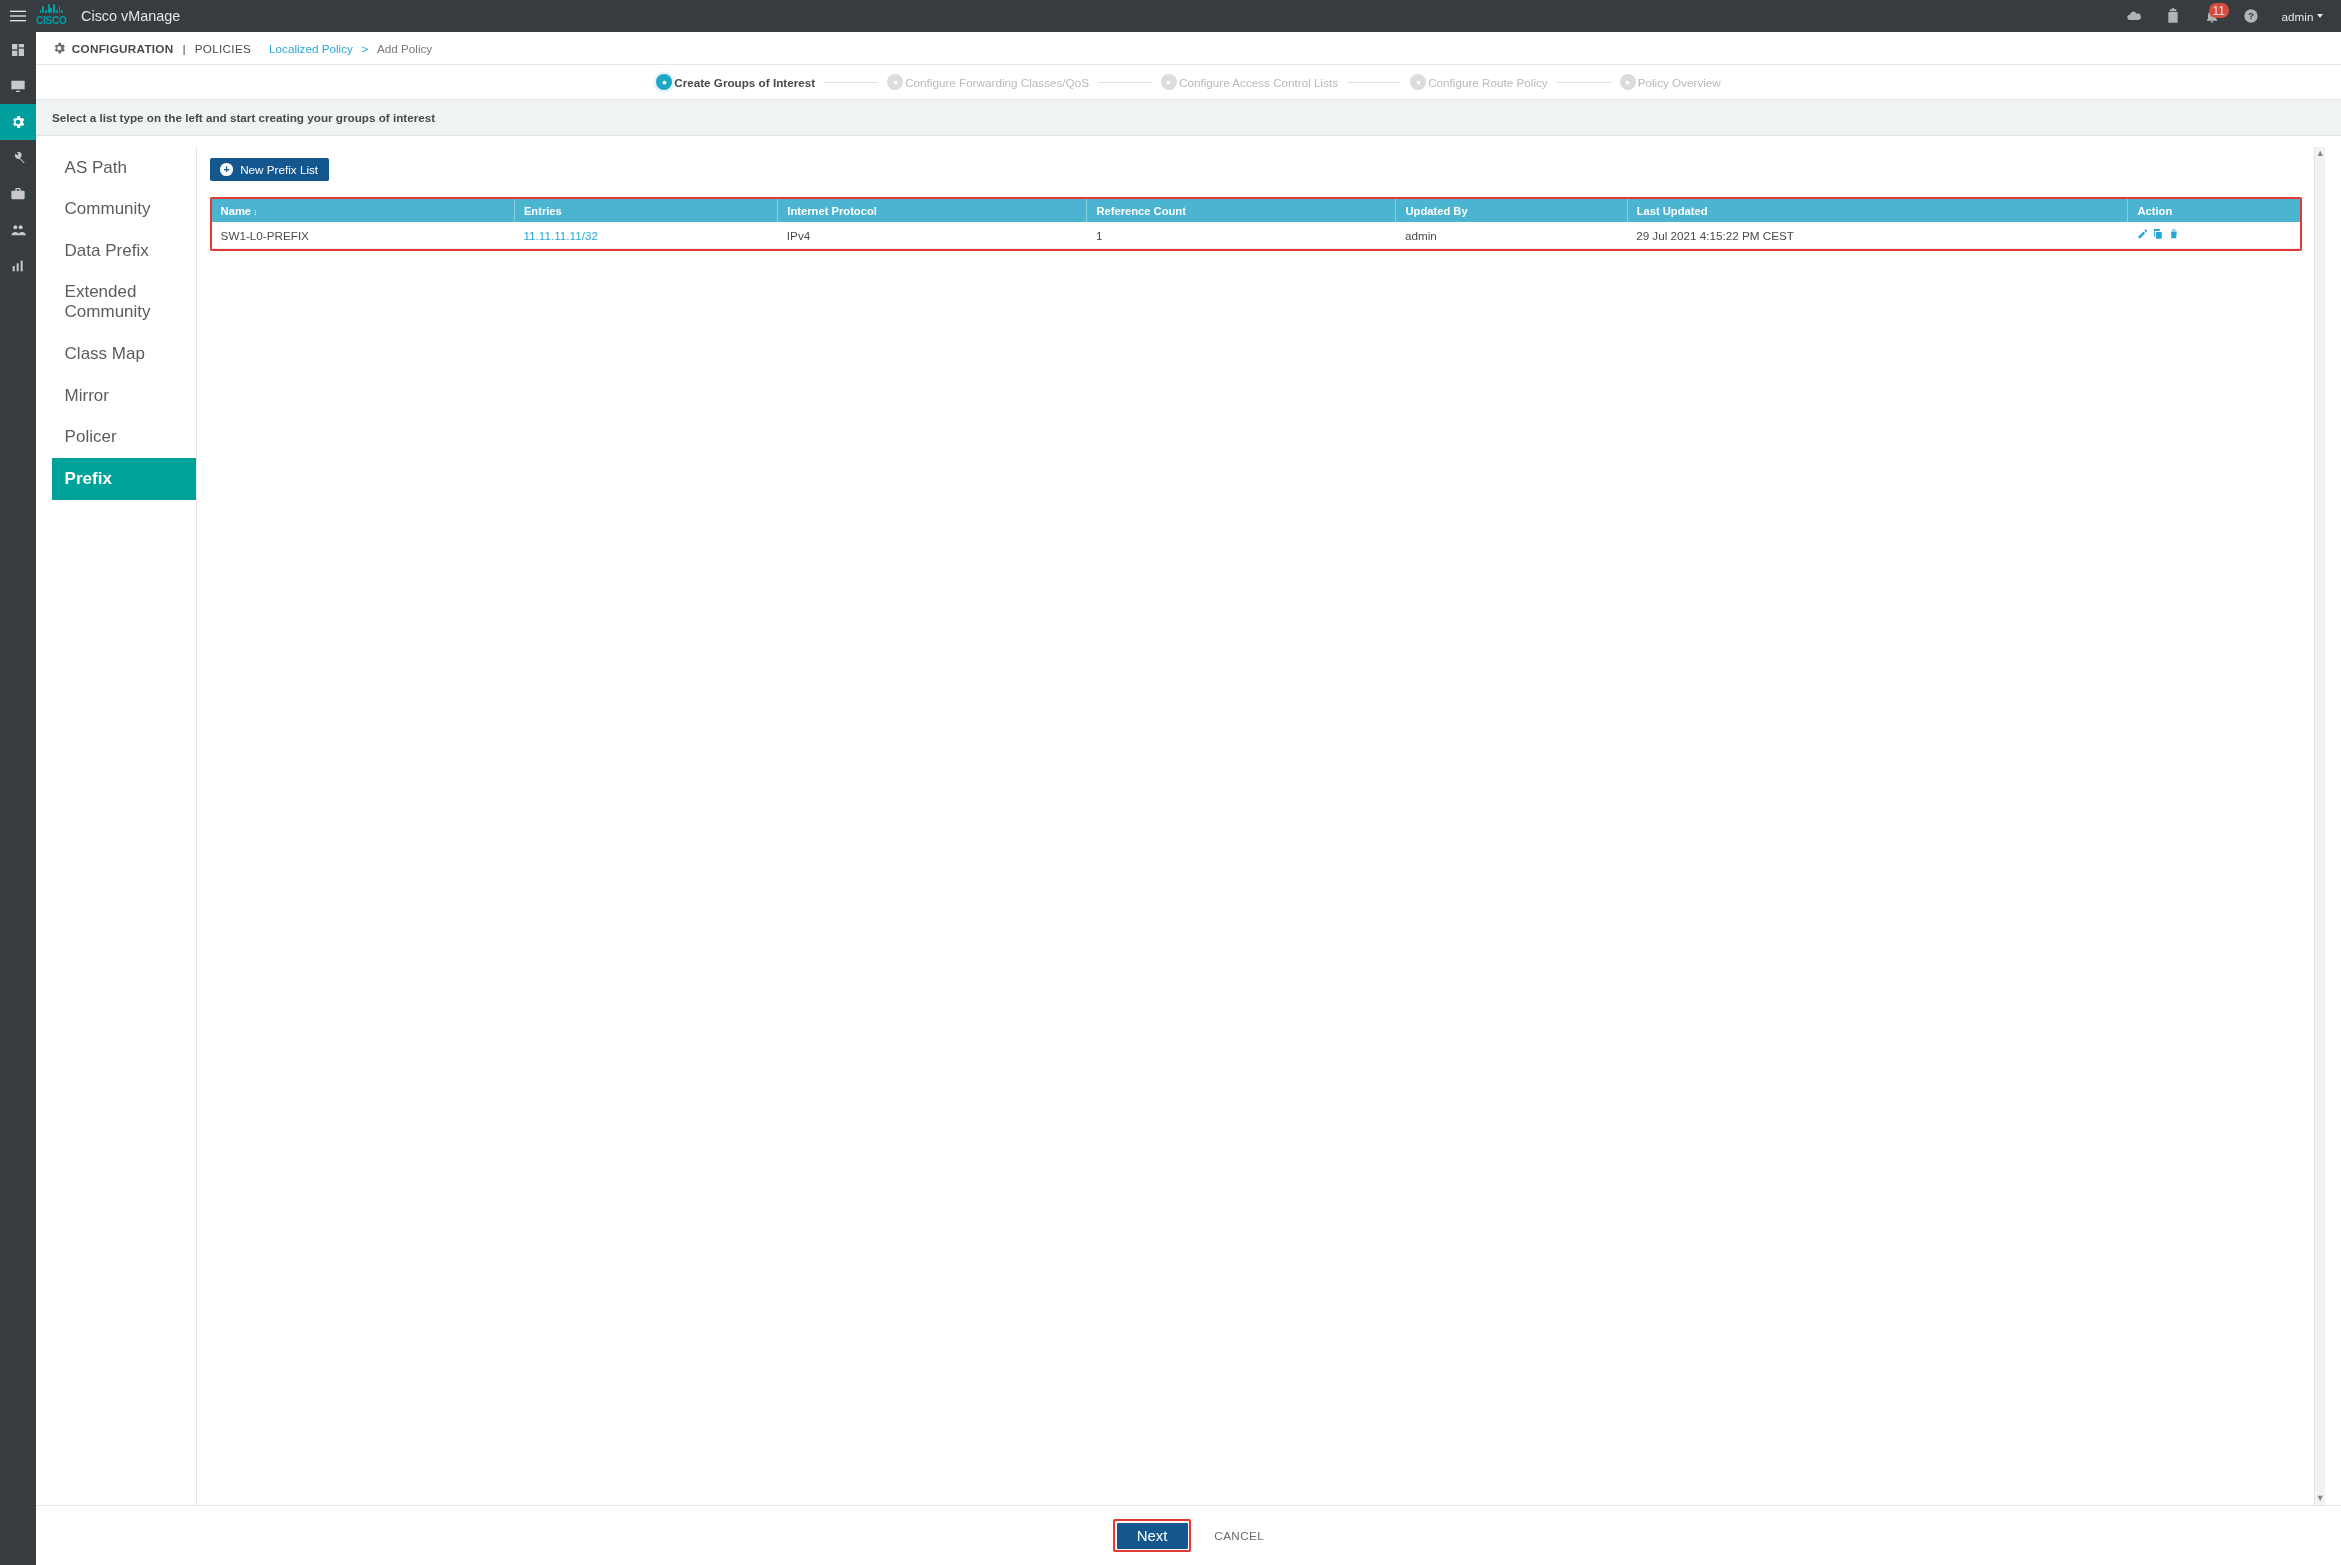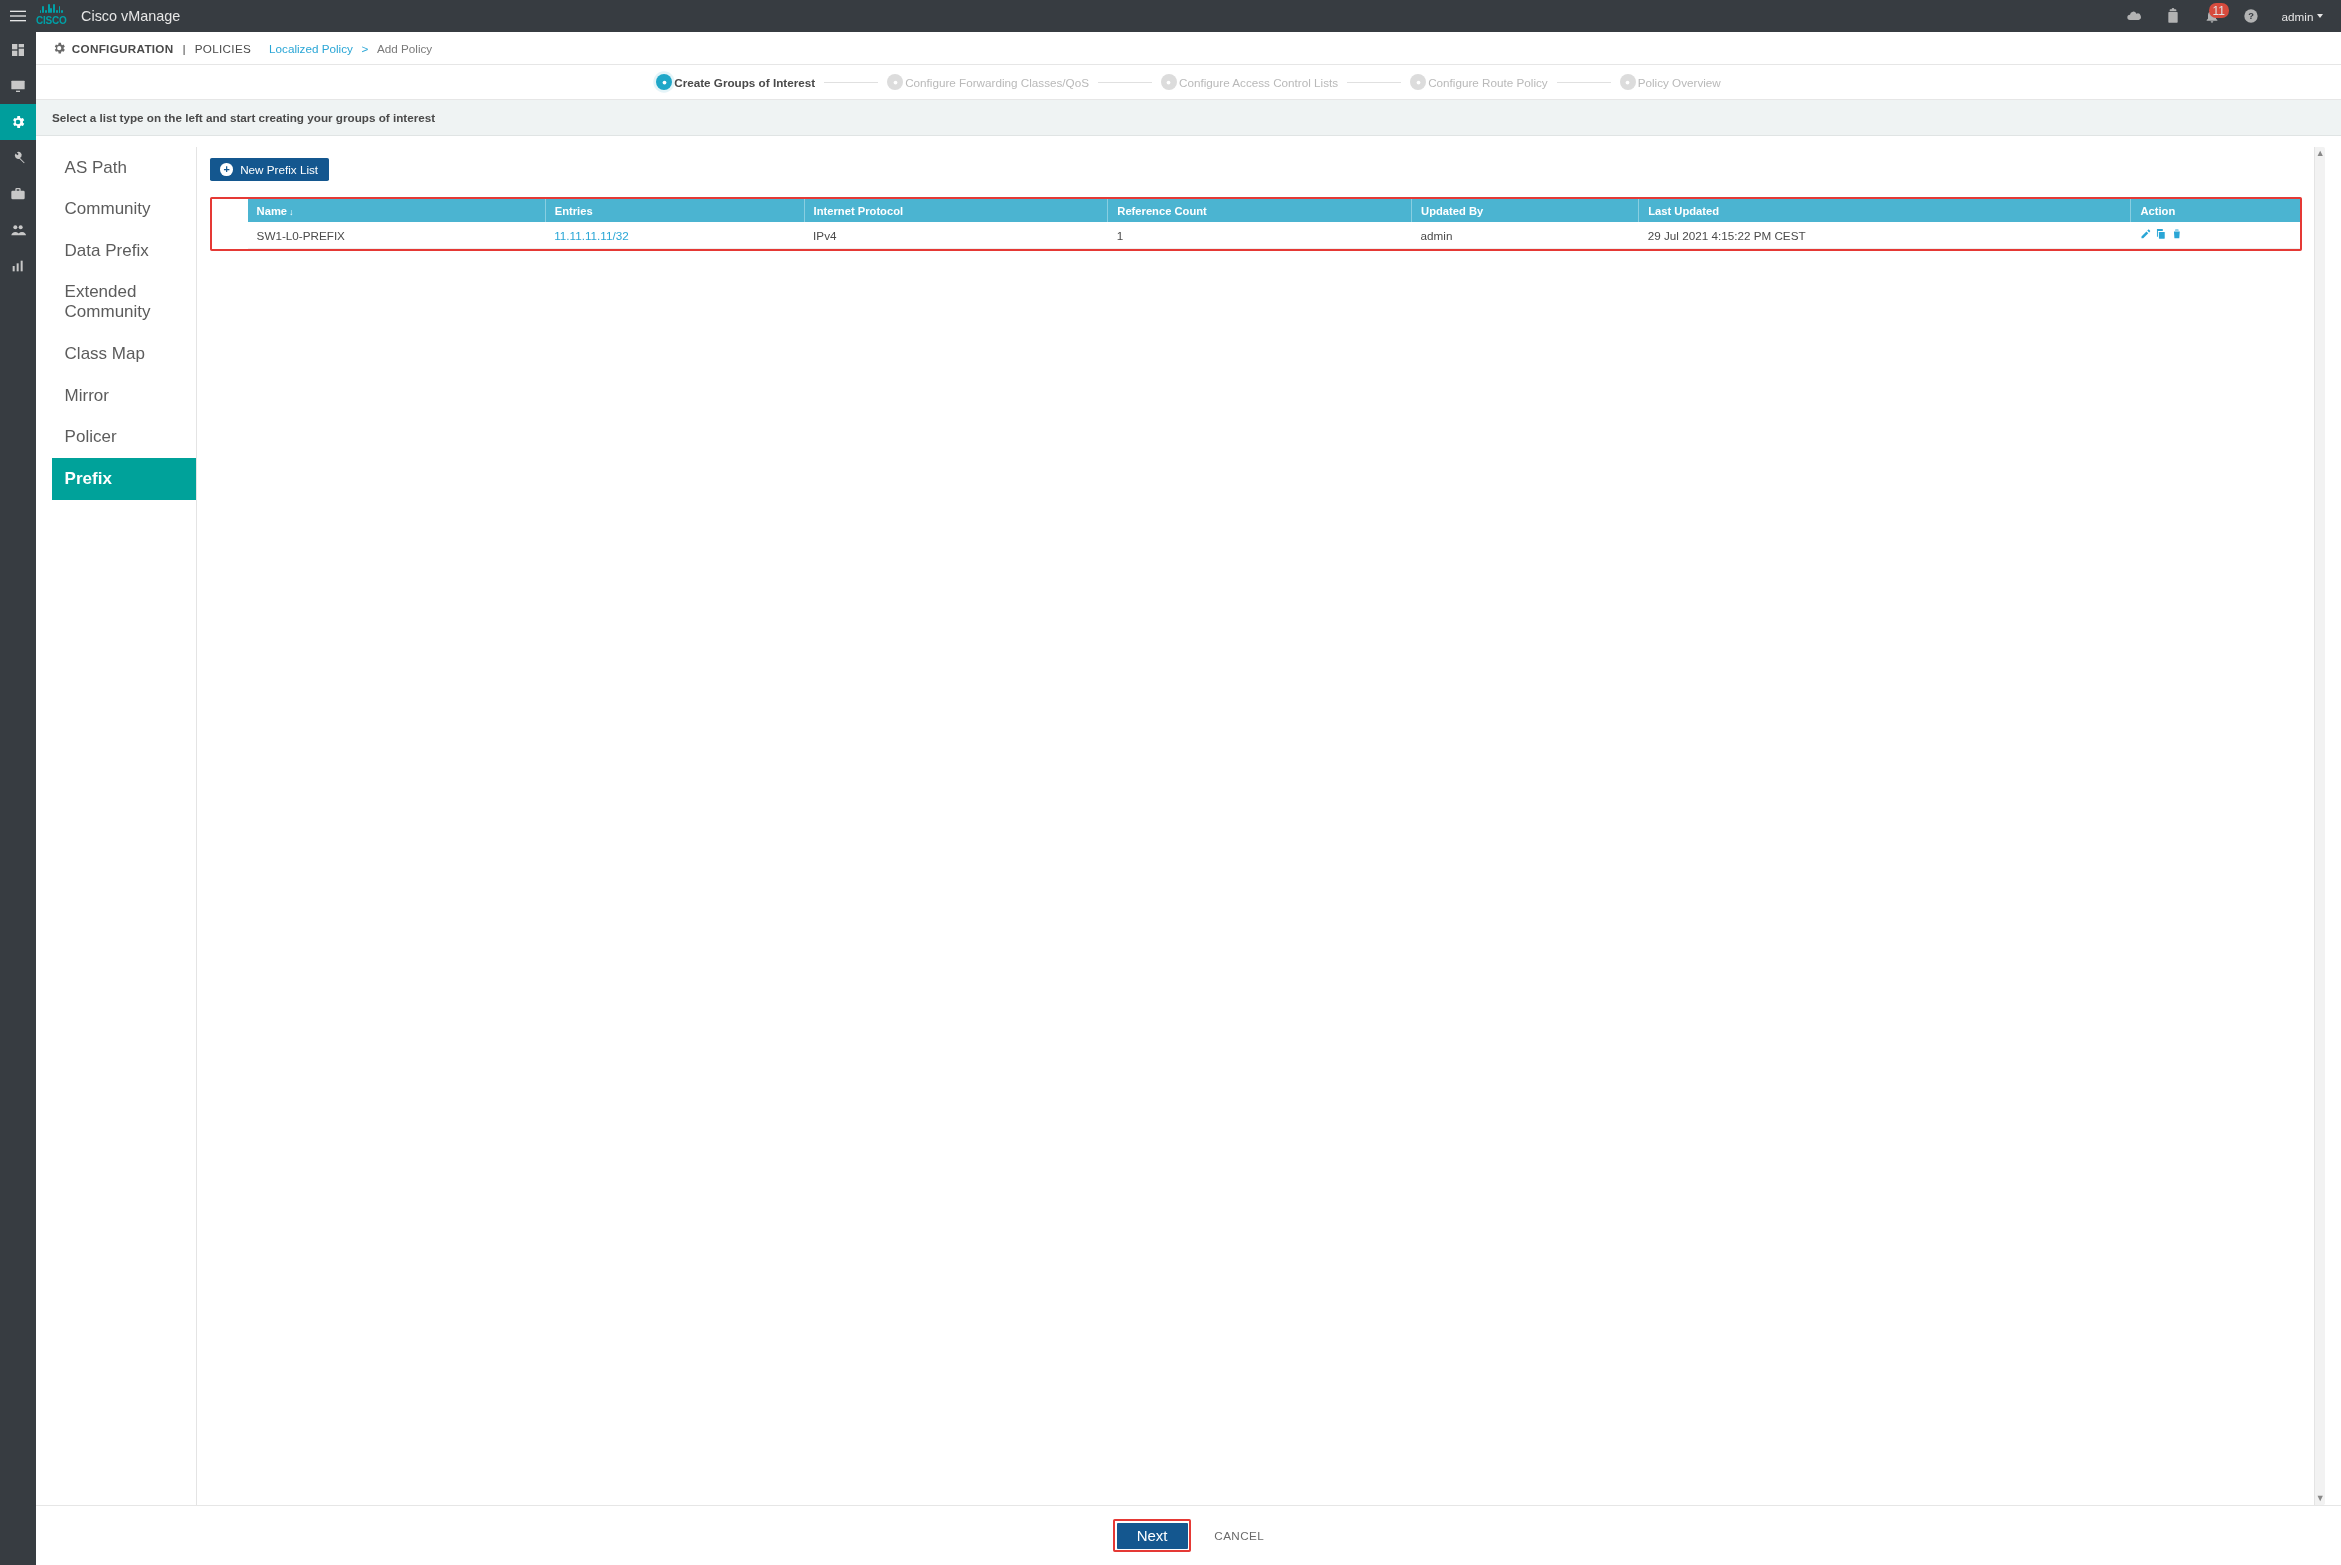--- a/index.html
+++ b/index.html
@@ -128,21 +128,20 @@
   .btn-new .plus {
     width:12.6px; height:12.6px; border-radius:50%; background:#fff; color:#14578f;
     display:inline-flex; align-items:center; justify-content:center; font-weight:700; font-size:10.8px; line-height:1;
   }
 
   .table-box {
     margin-top:16px;
     border:2.7px solid #e53935;
     border-radius:1.8px;
     position:relative;
-    padding-left:36px;
   }
   table { width:100%; border-collapse:collapse; font-size:11.7px;}
   thead th {
     background:#4bb4d1; color:#fff; text-align:left;
     font-weight:600; padding:5.4px 9px; border-right:0.9px solid rgba(255,255,255,0.35);
     font-size:11.2px;
   }
   thead th:last-child{ border-right:none;}
   tbody td { padding:6.3px 9px; color:#4a4a4a; border-bottom:0.9px solid #eee;}
   .link { color:#2aa6d6;}

